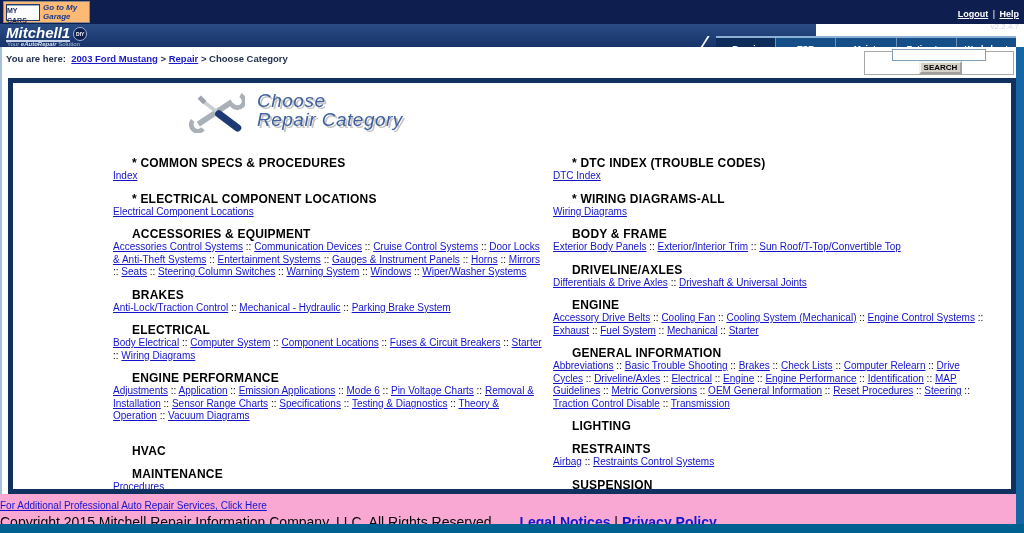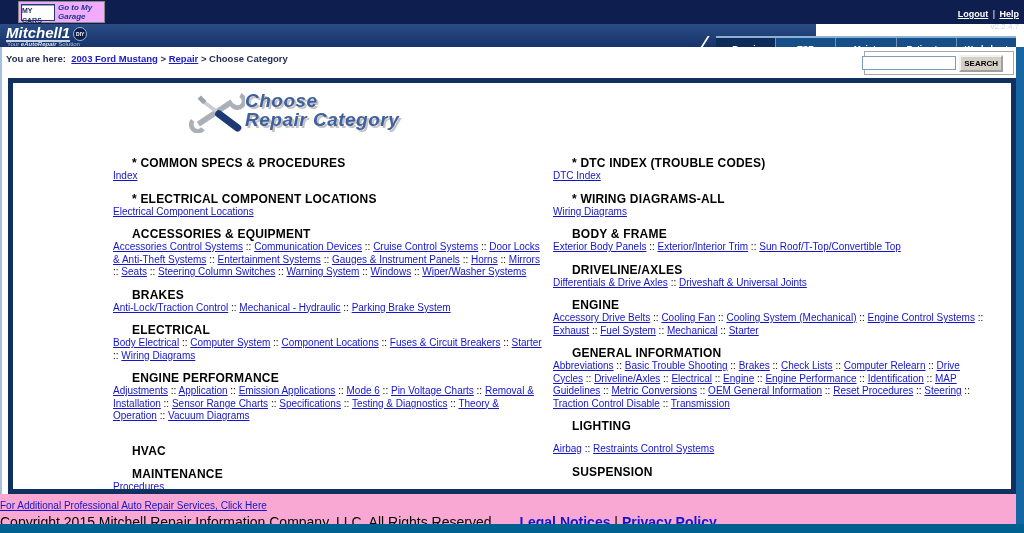--- a/index.html
+++ b/index.html
@@ -2,21 +2,21 @@
 <html><head>
 <meta charset="utf-8">
 <style>
   * { margin:0; padding:0; box-sizing:border-box; }
   html,body { width:1024px; height:533px; overflow:hidden; background:#fff;
               font-family:"Liberation Sans", sans-serif; }
   .stage { position:relative; width:1024px; height:533px; background:#fff; }
 
   
   .topbar { position:absolute; left:0; top:0; width:1024px; height:24px; background:#0e1e4e; }
-  .mycars-btn { position:absolute; left:18px; top:1px; height:22px; background:#f0abfc;
+  .mycars-btn { position:absolute; left:3px; top:1px; height:22px; background:#fdba74;
                 border:1px solid #8a8a8a; display:flex; align-items:center; padding:1px 4px 1px 2px; cursor:pointer; }
   .plate { width:34px; height:17px; border:1px solid #233a6e; background:#fdfdfd; margin-right:3px;
            display:flex; flex-direction:column; align-items:center; }
   .plate-band { width:100%; height:5px; background:#e8edf5; border-bottom:1px solid #9aa8c4;
                 font-size:3px; color:#42579a; text-align:center; line-height:5px; overflow:hidden;}
   .plate-text { font-size:7px; font-weight:bold; color:#17285c; line-height:10px; letter-spacing:0; }
   .garage-label { font-size:8px; font-weight:bold; font-style:italic; color:#1a3a8c; line-height:9px; width:42px; }
   .topbar-right { position:absolute; right:5px; top:3px; text-align:right; }
   .topbar-right a { color:#fff; font-size:9px; font-weight:bold; text-decoration:underline; }
   .topbar-sep { color:#fff; font-size:9px; }
@@ -42,35 +42,35 @@
   .tab:last-child { border-right:none; }
   .tab.active { background:#0d2c59; }
   .tab a { color:#fff; font-size:8.5px; font-weight:bold; text-decoration:underline; line-height:14px; }
   .tab-under { position:absolute; top:54px; right:8px; width:278px; height:4px; background:#0d2c59; }
 
   
   .midrow { position:absolute; left:0; top:47px; width:1024px; height:31px; background:#fff; }
   .breadcrumb { position:absolute; left:6px; top:6px; font-size:9.5px; color:#22304f; font-weight:bold; }
   .breadcrumb a { color:#1a1ac8; text-decoration:underline; }
   .searchpanel { position:absolute; top:51px; right:10px; width:150px; height:24px; background:#fff;
-                 border:1px solid #a8a8a8; display:flex; align-items:center; justify-content:flex-end; padding:0 10px; }
+                 border:1px solid #a8a8a8; display:flex; align-items:center; justify-content:flex-end; padding:0 10px;flex-direction:column; }
   .searchpanel input { width:94px; height:14px; border:1px solid #7f9db9; font-size:9px; padding:0 2px; }
   .searchpanel button { margin-left:3px; height:17px; font-size:8px; font-weight:bold;
                         background:#d4d0c8; border:2px outset #f4f2ee; padding:0 3px; cursor:pointer;
                         font-family:"Liberation Sans", sans-serif; color:#000; }
 
   
   .left-strip  { position:absolute; left:0; top:47px; bottom:0; width:2px; background:#a6c0dc; }
   .right-strip { position:absolute; right:0; top:47px; bottom:0; width:8px; background:#1566a2; }
 
   
   .panel { position:absolute; left:8px; right:8px; top:78px; bottom:39px;
            border:5px solid #10305f; background:#fff; overflow:hidden; }
   .title-row { margin:8px 0 0 176px; display:flex; align-items:flex-start; }
-  .title-text { font-size:19px; line-height:19px; font-weight:bold; font-style:italic;
+  .title-text { margin-left:12px; font-size:19px; line-height:19px; font-weight:normal; font-style:italic;
                 color:#41619e; text-shadow:2px 2px 0 #c3c3c3; letter-spacing:0.5px; }
 
   
   .columns { display:flex; margin:24px 0 0 100px; }
   .col { width:432px; }
   .col + .col { margin-left:8px; }
   .section { margin-bottom:10px; }
   .sec-heading { font-size:12px; font-weight:bold; color:#000; line-height:13px; letter-spacing:0.2px;margin-left:19px; }
   .sec-links { font-size:10px; line-height:12.5px; color:#000; }
   .sec-links a { color:#1414cc; text-decoration:underline; }
@@ -213,20 +213,21 @@
             <div class="sec-links"><a href="#">Accessory Drive Belts</a><span class="sep"> :: </span><a href="#">Cooling Fan</a><span class="sep"> :: </span><a href="#">Cooling System (Mechanical)</a><span class="sep"> :: </span><a href="#">Engine Control Systems</a><span class="sep"> :: </span><a href="#">Exhaust</a><span class="sep"> :: </span><a href="#">Fuel System</a><span class="sep"> :: </span><a href="#">Mechanical</a><span class="sep"> :: </span><a href="#">Starter</a></div>
           </div>
           <div class="section">
             <div class="sec-heading">GENERAL INFORMATION</div>
             <div class="sec-links"><a href="#">Abbreviations</a><span class="sep"> :: </span><a href="#">Basic Trouble Shooting</a><span class="sep"> :: </span><a href="#">Brakes</a><span class="sep"> :: </span><a href="#">Check Lists</a><span class="sep"> :: </span><a href="#">Computer Relearn</a><span class="sep"> :: </span><a href="#">Drive Cycles</a><span class="sep"> :: </span><a href="#">Driveline/Axles</a><span class="sep"> :: </span><a href="#">Electrical</a><span class="sep"> :: </span><a href="#">Engine</a><span class="sep"> :: </span><a href="#">Engine Performance</a><span class="sep"> :: </span><a href="#">Identification</a><span class="sep"> :: </span><a href="#">MAP Guidelines</a><span class="sep"> :: </span><a href="#">Metric Conversions</a><span class="sep"> :: </span><a href="#">OEM General Information</a><span class="sep"> :: </span><a href="#">Reset Procedures</a><span class="sep"> :: </span><a href="#">Steering</a><span class="sep"> :: </span><a href="#">Traction Control Disable</a><span class="sep"> :: </span><a href="#">Transmission</a></div>
           </div>
           <div class="section">
             <div class="sec-heading">LIGHTING</div>
           </div>
           <div class="section">
+            <div class="sec-heading">RESTRAINTS</div>
             <div class="sec-links"><a href="#">Airbag</a><span class="sep"> :: </span><a href="#">Restraints Control Systems</a></div>
           </div>
           <div class="section">
             <div class="sec-heading">SUSPENSION</div>
           </div>
         </div>
     </div>
   </div>
 
   <div class="footer">

